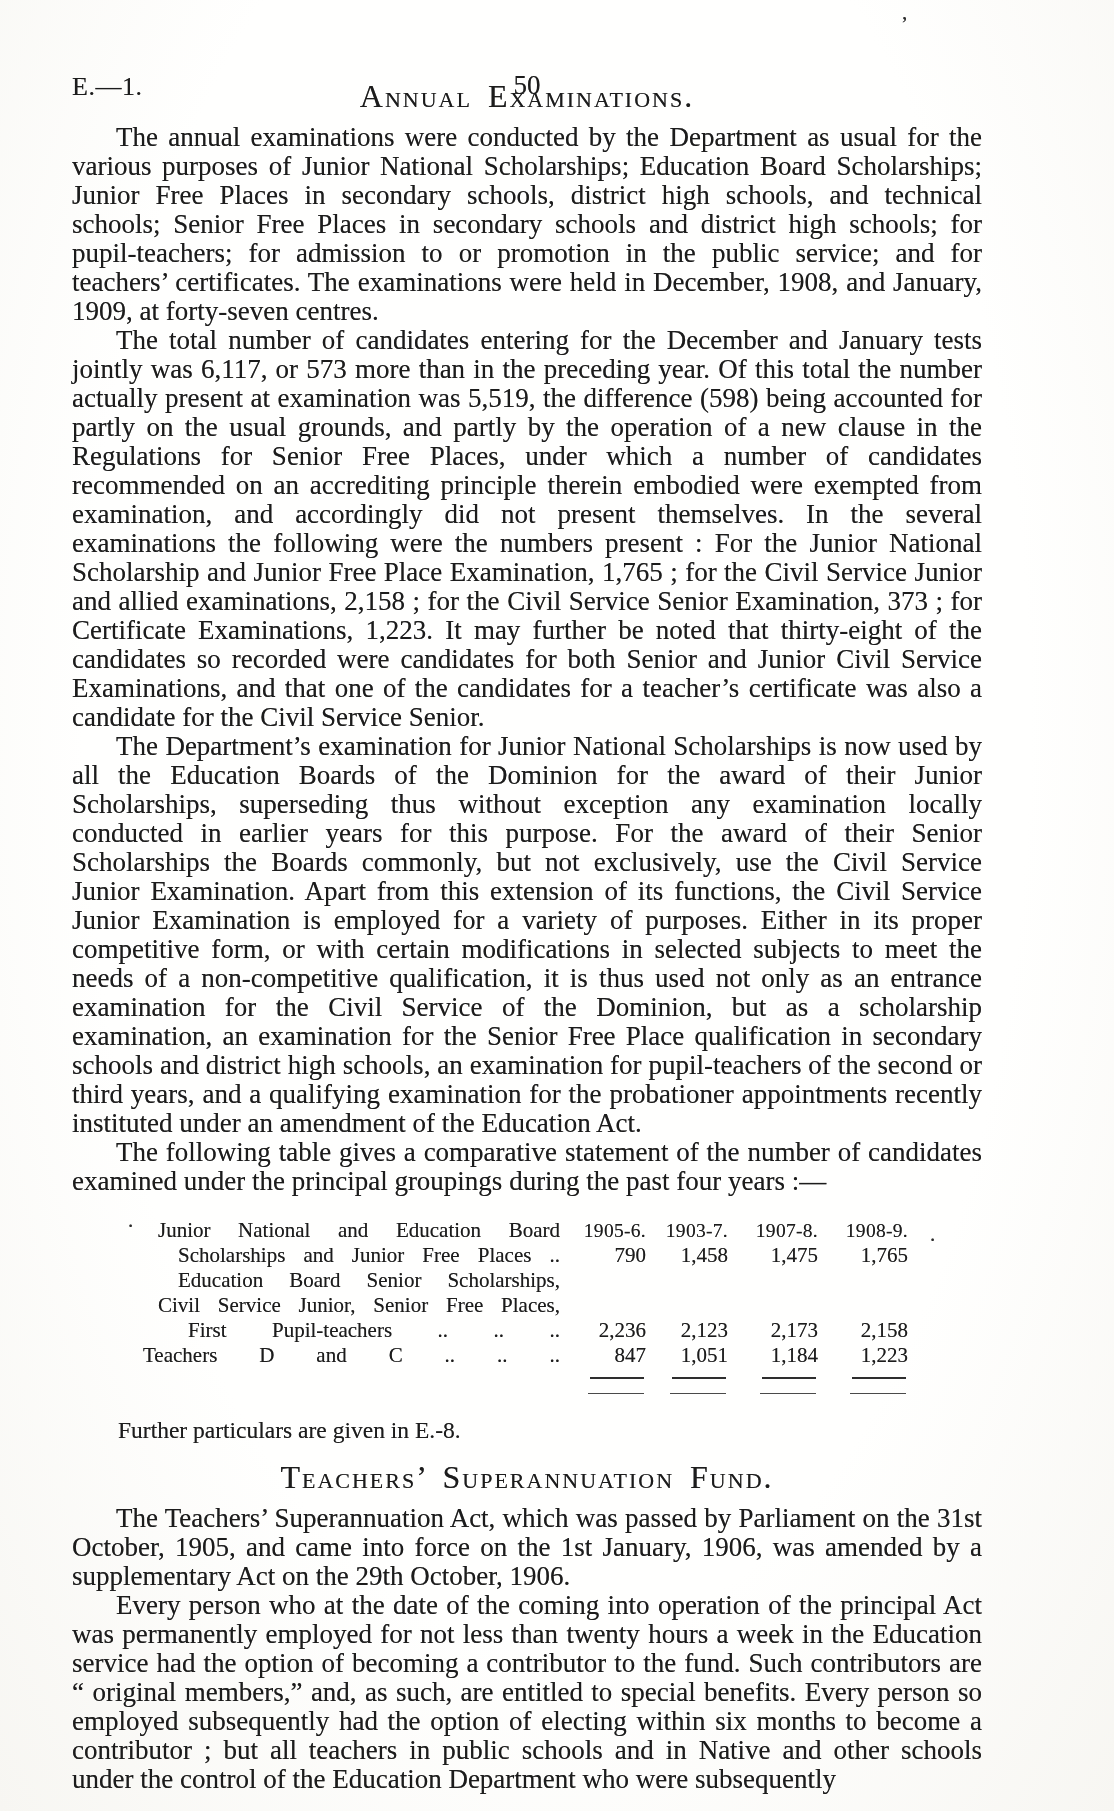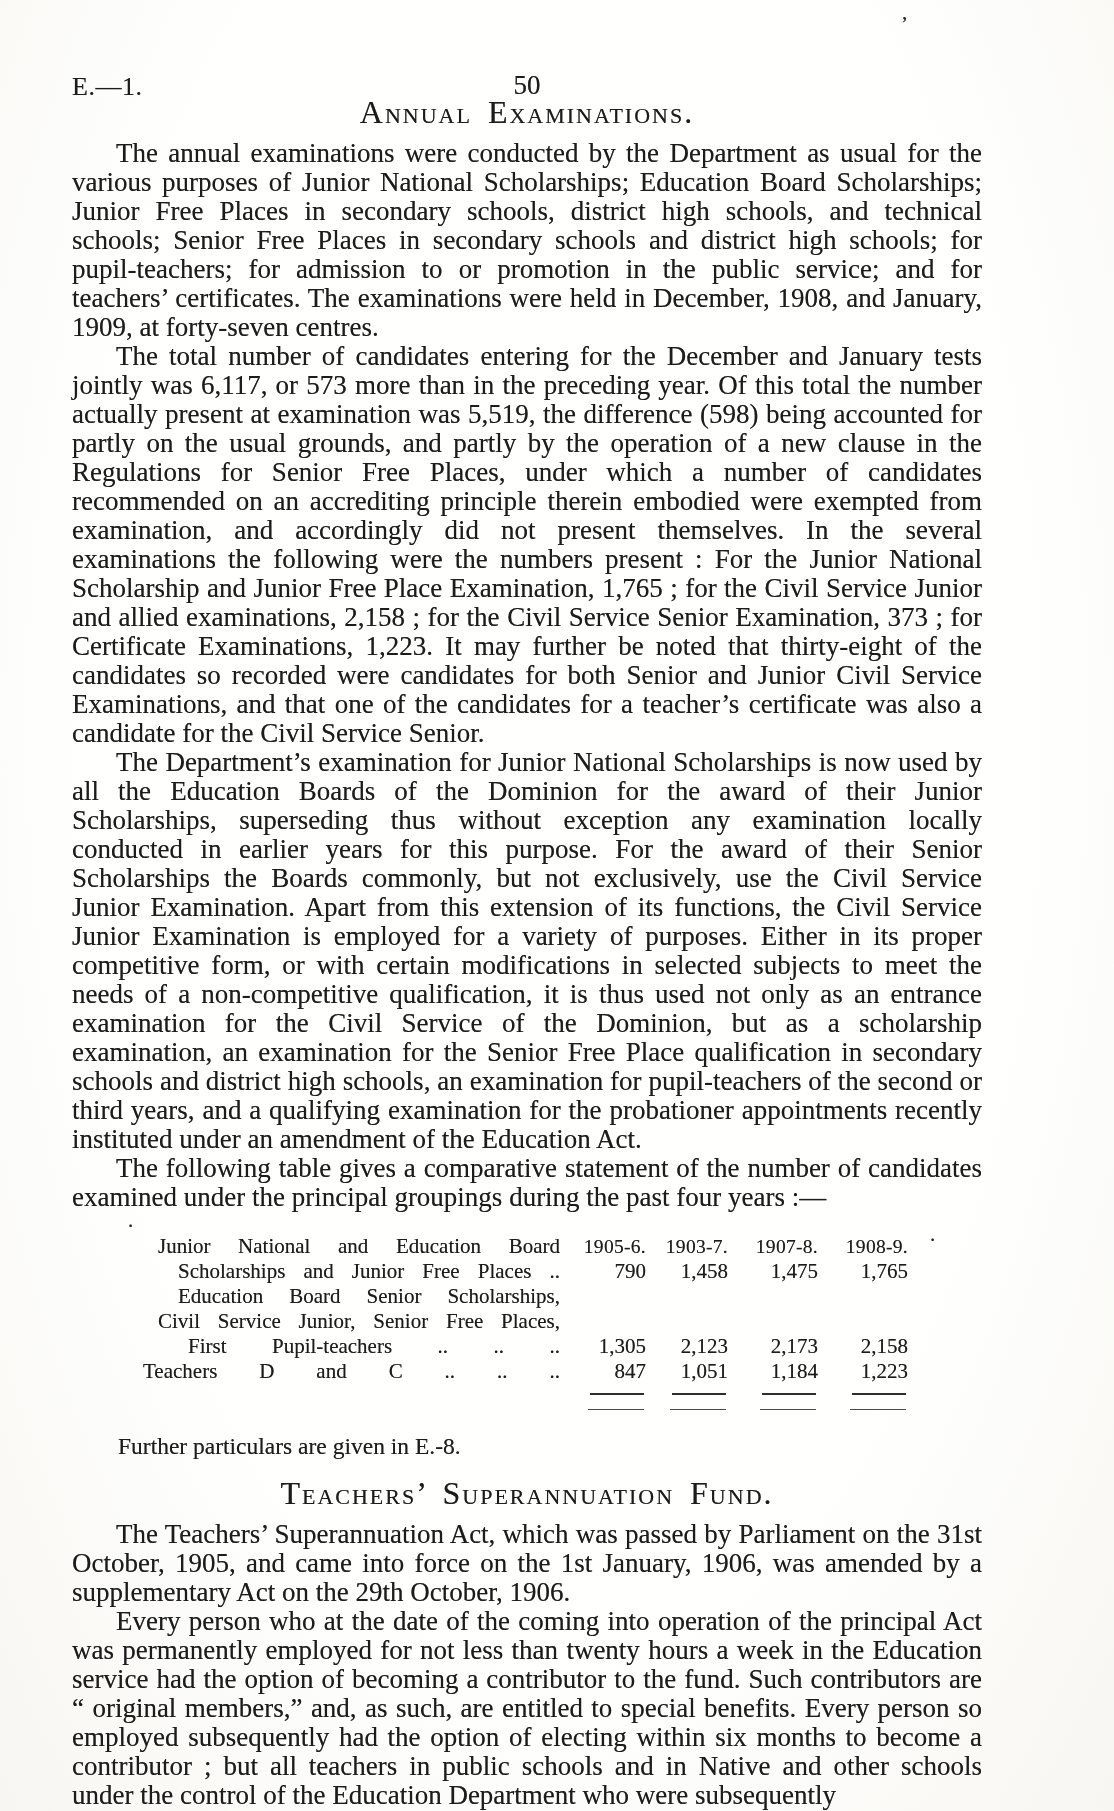--- a/index.html
+++ b/index.html
@@ -7,21 +7,21 @@
     position:relative;
     width:1114px;height:1811px;
     background:#fdfdfb;
     background-image:radial-gradient(ellipse at 50% 40%, #fffffe 60%, #f7f6f2 100%);
     overflow:hidden;
     font-family:"Liberation Serif","DejaVu Serif",serif;
     color:#1c1c1c;
     text-shadow:0 0 .5px rgba(20,20,20,.55);
   }
   .content{position:absolute;left:72px;top:0;width:910px;}
-  .header{position:relative;padding-top:52px;height:34px;}
+  .header{position:relative;padding-top:36px;height:34px;}
   .docref{position:absolute;left:0;top:72px;font-size:26px;letter-spacing:.5px;}
   .pagenum{position:absolute;left:0;right:0;top:70px;text-align:center;font-size:27px;}
   h2.sc{
     margin:8px;text-align:center;font-weight:normal;
     font-variant-caps:small-caps;font-size:32px;
     letter-spacing:2px;word-spacing:6px;
   }
   .h1{margin-top:6px;margin-bottom:7px;}
   .h2{margin-top:24px;margin-bottom:9px;}
   p.body{
@@ -93,21 +93,21 @@
       </div>
 
       <div class="trow">
         <div class="tlabel ind2 just">Education Board Senior Scholarships,</div>
       </div>
       <div class="trow">
         <div class="tlabel ind1 just">Civil Service Junior, Senior Free Places,</div>
       </div>
       <div class="trow">
         <div class="tlabel ind3 just">First Pupil-teachers .. .. ..</div>
-        <div class="tv c1">1,305</div>
+        <div class="tv c1">2,236</div>
         <div class="tv c2">2,123</div>
         <div class="tv c3">2,173</div>
         <div class="tv c4">2,158</div>
       </div>
 
       <div class="trow">
         <div class="tlabel just">Teachers D and C .. .. ..</div>
         <div class="tv c1">847</div>
         <div class="tv c2">1,051</div>
         <div class="tv c3">1,184</div>

